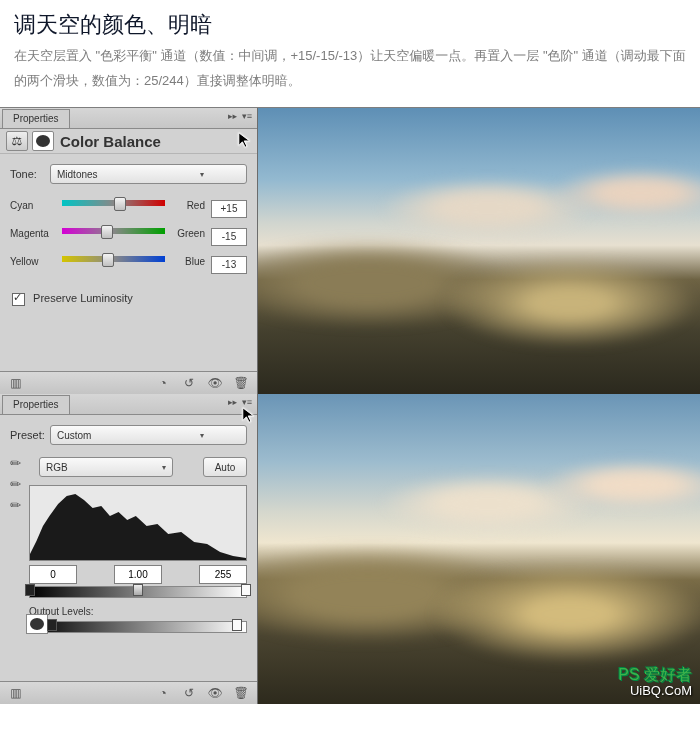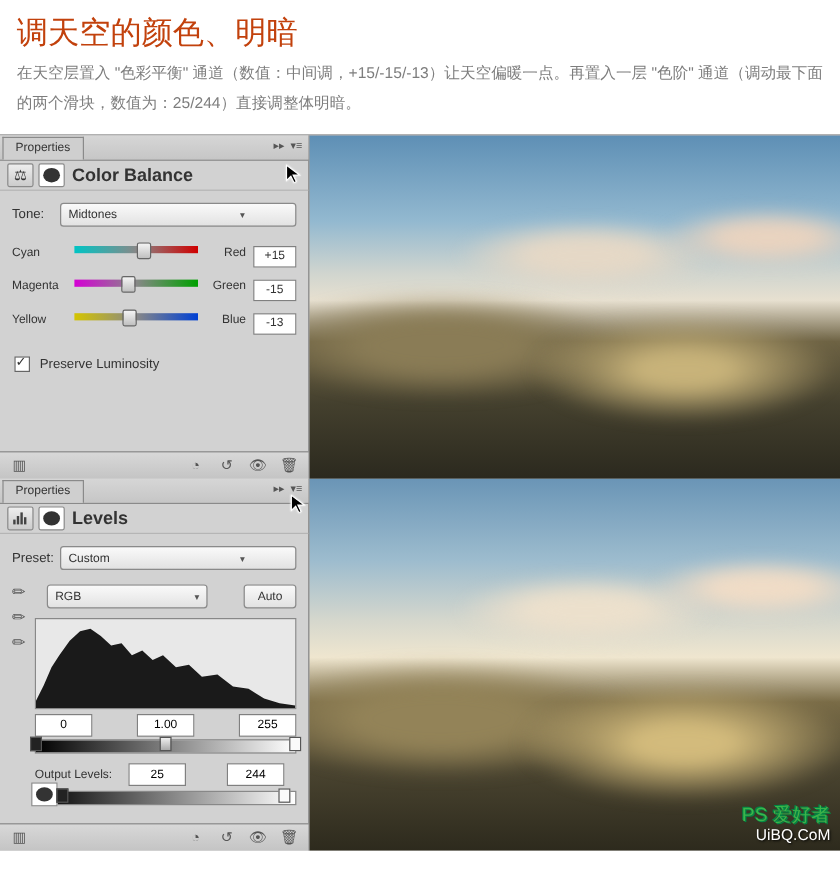--- a/index.html
+++ b/index.html
@@ -1,16 +1,16 @@
 <!DOCTYPE html>
 <html><head>
 <meta charset="utf-8">
 <style>
 html,body{margin:0;padding:0;background:#fff;font-family:"Microsoft YaHei",Arial,sans-serif;width:700px}
-.article-title{font-size:26px;color:#c2410c;padding:10px 14px 4px 14px}
+.article-title{font-size:22px;color:#0f172a;padding:10px 14px 4px 14px}
 .article-body{font-size:13px;line-height:1.9;color:#7d7d7d;padding:0 14px 14px 14px}
 .figure{position:relative;width:700px;border-top:1px solid #7e7e7e}
 .row{display:flex;height:286px}
 .row2{height:310px}
 .panel{width:258px;background:#d2d2d2;display:flex;flex-direction:column;font-family:Tahoma,Arial,sans-serif;font-size:11px;color:#333;box-sizing:border-box;border-right:1px solid #6c6c6c}
 .tabbar{display:flex;align-items:center;height:20px;background:linear-gradient(#d6d6d6,#c6c6c6);border-bottom:1px solid #8a8a8a;position:relative}
 .tab{height:18px;line-height:18px;padding:0 10px;background:#cfcfcf;border:1px solid #8a8a8a;border-bottom:none;margin-left:2px;font-size:10px;color:#333}
 .tabbar .chev{position:absolute;right:20px;top:3px;font-size:9px;color:#555}
 .tabbar .collapse{position:absolute;right:4px;top:2px;width:12px;height:12px;display:flex;align-items:center;justify-content:center;font-size:9px;color:#555}
 .panel-head{display:flex;align-items:center;height:24px;border-bottom:1px solid #b5b5b5;padding:0 6px;position:relative}
@@ -151,32 +151,20 @@
     <div class="tabbar">
       <div class="tab">Properties</div>
       <span class="chev">▸▸</span>
       <span class="collapse">▾≡</span>
       <div class="cursor" style="right:-2px;top:12px">
         <svg viewBox="0 0 20 20">
               <path d="M2 2 L2 16 L6 12 L9 18 L11 17 L8 11 L14 11 Z" fill="#000" stroke="#fff" stroke-width="1"></path>
             </svg>
       </div>
     </div>
-    <div class="panel-head">
-      <div class="ico-levels">
-        <svg width="14" height="12" viewBox="0 0 14 12">
-              <rect x="1" y="7" width="2" height="4" fill="#444"></rect>
-              <rect x="4" y="4" width="2" height="7" fill="#444"></rect>
-              <rect x="7" y="1" width="2" height="10" fill="#444"></rect>
-              <rect x="10" y="5" width="2" height="6" fill="#444"></rect>
-            </svg>
-      </div>
-      <div class="ico-mask"></div>
-      <span class="panel-title">Levels</span>
-    </div>
     <div class="panel-body">
       <div class="preset-row">
         <span>Preset:</span>
         <div class="select">
           <span>Custom</span>
           <span class="arr">▾</span>
         </div>
       </div>
 
       <div style="display:flex;gap:6px">
@@ -204,24 +192,20 @@
             <input value="255" style="">
           </div>
           <div class="grad-strip">
             <div class="mini-thumb" style="left:0%;background:#222"></div>
             <div class="mini-thumb" style="left:50%"></div>
             <div class="mini-thumb" style="left:100%;background:#fafafa"></div>
           </div>
 
           <div class="out-row">
             <span>Output Levels:</span>
-            <div class="dbl-in">
-              <input value="25" style="">
-              <input value="244" style="">
-            </div>
           </div>
           <div class="grad-strip">
             <div class="hist-mask"></div>
             <div class="mini-thumb" style="left:10%;background:#222"></div>
             <div class="mini-thumb" style="left:96%;background:#fafafa"></div>
           </div>
         </div>
       </div>
     </div>
     <div class="panel-foot">

